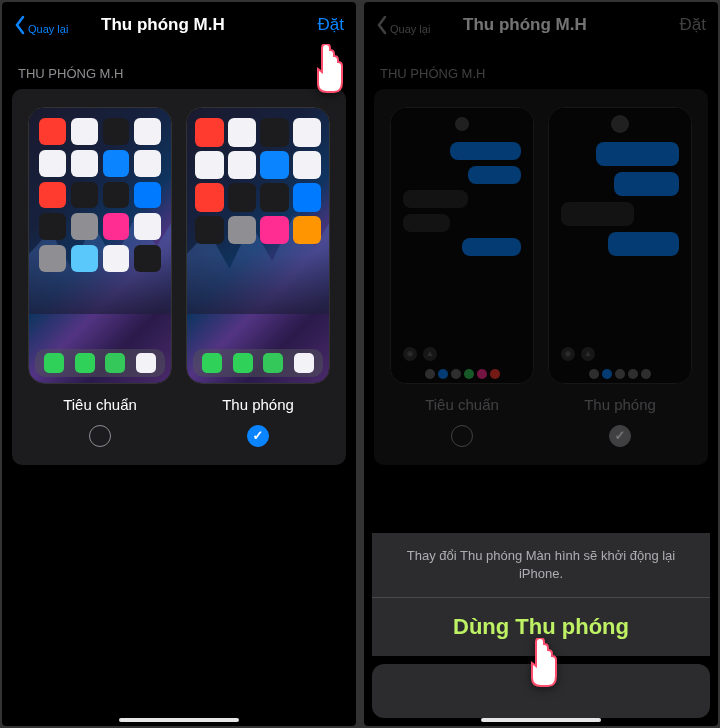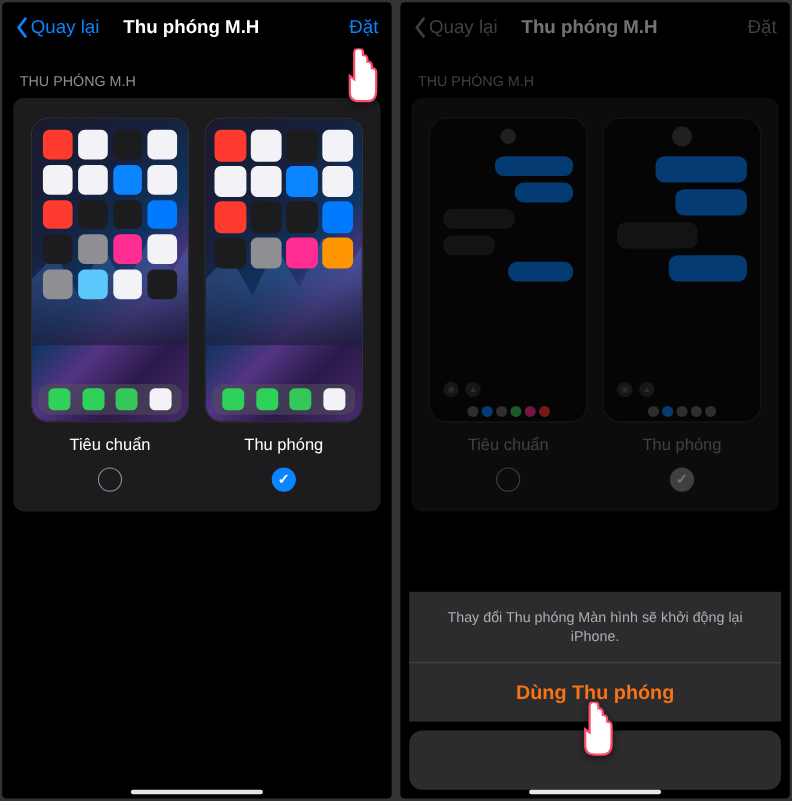--- a/index.html
+++ b/index.html
@@ -1,20 +1,20 @@
 <!DOCTYPE html>
 <html><head>
 <meta charset="utf-8">
 <style>
 *{margin:0;padding:0;box-sizing:border-box}
 body{background:#333;font-family:-apple-system,Helvetica,Arial,sans-serif;width:720px;height:728px;display:flex;gap:8px;padding:2px}
 .phone{flex:1;background:#000;border-radius:4px;position:relative;overflow:hidden;display:flex;flex-direction:column}
 .phone.dimmed .nav,.phone.dimmed .section-label,.phone.dimmed .previews{opacity:0.45}
 .nav{display:flex;align-items:center;padding:8px 12px;height:46px}
-.nav-back{color:#0a84ff;font-size:17px;display:flex;align-items:flex-start;gap:2px}
+.nav-back{color:#0a84ff;font-size:11px;display:flex;align-items:flex-end;gap:2px}
 .nav-back svg{width:12px;height:20px}
 .nav-title{flex:1;text-align:center;color:#fff;font-size:17px;font-weight:600;margin-left:-60px}
 .nav-action{color:#0a84ff;font-size:17px;font-weight:400}
 .section-label{color:#8e8e93;font-size:13px;padding:18px 16px 8px;text-transform:uppercase}
 .previews{display:flex;gap:14px;padding:8px 16px;background:#1c1c1e;margin:0 10px;border-radius:10px;padding-top:18px;padding-bottom:18px}
 .preview-col{flex:1;display:flex;flex-direction:column;align-items:center;gap:12px}
 .preview-device{width:100%;aspect-ratio:0.52;background:#000;border-radius:16px;border:1px solid #333;position:relative;overflow:hidden}
 .preview-label{color:#fff;font-size:15px}
 .radio{width:22px;height:22px;border-radius:50%;border:1.5px solid #8e8e93}
 .radio.checked{background:#0a84ff;border-color:#0a84ff;display:flex;align-items:center;justify-content:center}
@@ -39,21 +39,21 @@
 .zoomed-chat .bubble.out{width:70%}
 .zoomed-chat .bubble.in{width:62%}
 .chat-input-bar{height:32px;border-radius:0 0 14px 14px}
 .input-icons{display:flex;gap:6px;padding:2px 6px}
 .input-icons span{width:14px;height:14px;border-radius:50%;background:#333;display:flex;align-items:center;justify-content:center;font-size:8px;color:#666}
 .color-dots{display:flex;justify-content:center;gap:3px;padding:4px;margin-top:2px}
 .color-dots span{width:10px;height:10px;border-radius:50%}
 .sheet{position:absolute;left:8px;right:8px;bottom:8px;display:flex;flex-direction:column;gap:8px}
 .sheet-card{background:#2c2c2e;border-radius:0;overflow:hidden}
 .sheet-msg{color:#aeaeb2;font-size:13px;text-align:center;padding:14px 20px;line-height:1.4}
-.sheet-action{color:#f97316;font-size:18px;font-weight:600;text-align:center;padding:16px;border-top:0.5px solid #48484a}
+.sheet-action{color:#bef264;font-size:22px;font-weight:600;text-align:center;padding:16px;border-top:0.5px solid #48484a}
 .sheet-cancel{background:#2c2c2e;border-radius:12px;height:54px}
 .home-indicator{position:absolute;bottom:4px;left:50%;transform:translateX(-50%);width:120px;height:4px;background:#fff;border-radius:3px;opacity:0.9}
 .pointer{position:absolute;width:42px;height:52px;z-index:99}
 .pointer svg{width:100%;height:100%;filter:drop-shadow(0 2px 4px rgba(0,0,0,0.5))}
 .c-red{background:#ff3b30}.c-white{background:#f2f2f7}.c-black{background:#1c1c1e}.c-gray{background:#8e8e93}.c-blue{background:#0a84ff}.c-green{background:#34c759}.c-pink{background:#ff2d92}.c-teal{background:#5ac8fa}.c-orange{background:#ff9500}.c-dblue{background:#007aff}.c-lgreen{background:#30d158}
 </style>
 </head>
 <body>
 
 <div class="phone">

